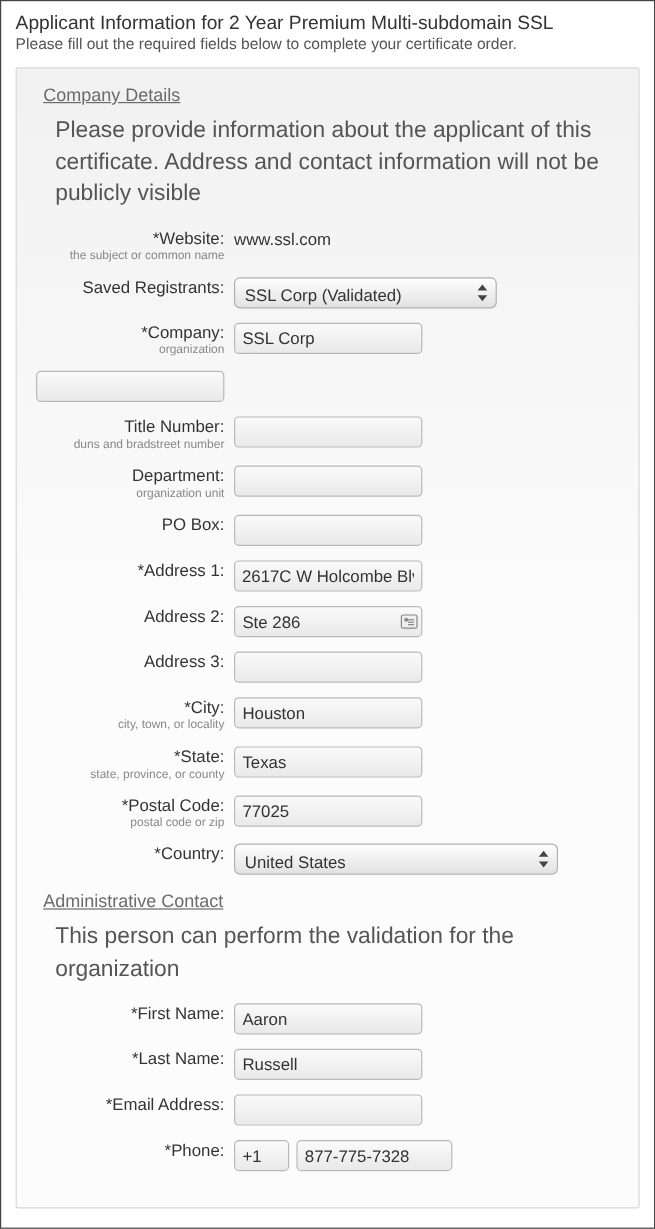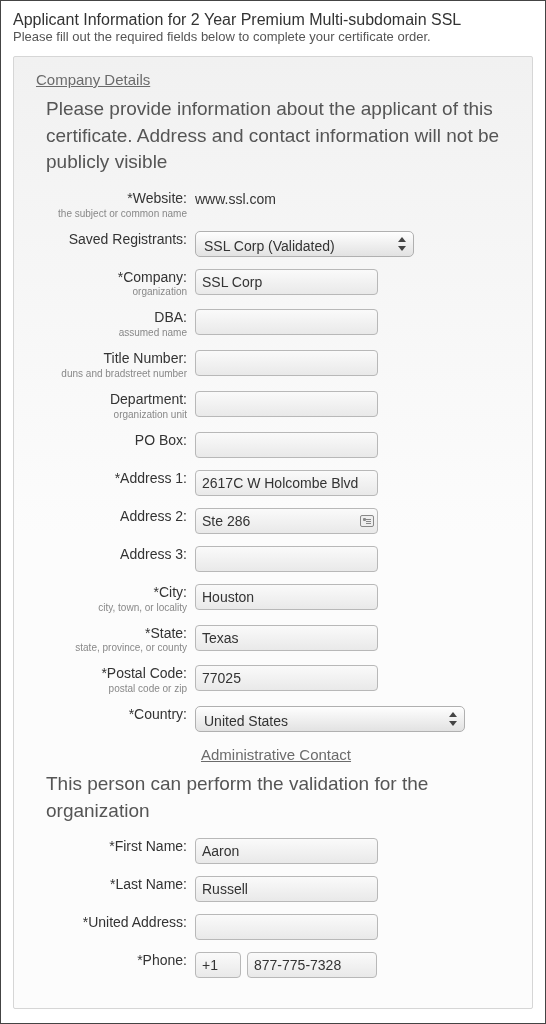--- a/index.html
+++ b/index.html
@@ -79,21 +79,21 @@
   input.text-field, .text-field {
     height: 26px;
     border: 1px solid #b8b8b8;
     border-radius: 4px;
     background: linear-gradient(#fafafa,#e9e9e9);
     font-size: 14px;
     padding: 2px 6px;
     color: #333;
     min-width: 0;
   }
-  .w-short { width: 183px; }
+  .w-short { width: 157px; }
   .w-phone { width: 130px; }
   .w-cc { width: 46px; }
   .select {
     height: 26px;
     border: 1px solid #b0b0b0;
     border-radius: 5px;
     background: linear-gradient(#fefefe,#e2e2e2);
     font-size: 14px;
     padding: 2px 22px 2px 8px;
     color: #333;
@@ -114,21 +114,21 @@
     content: "";
     position: absolute;
     left: 1px;
     border-left: 4px solid transparent;
     border-right: 4px solid transparent;
   }
   .select-carets::before { top: 0; border-bottom: 5px solid #444; }
   .select-carets::after { bottom: 0; border-top: 5px solid #444; }
   .w-select1 { width: 219px; }
   .w-select2 { width: 270px; }
-  .section-heading.second { margin-top: 14px; text-align: center; }
+  .section-heading.second { margin-top: 14px; }
   .buttons {
     display: flex;
     justify-content: center;
     gap: 54px;
     margin-top: 22px;
   }
   .btn {
     width: 110px;
     height: 34px;
     background: linear-gradient(#3a7cff,#1e50e8);
@@ -209,24 +209,20 @@
       <div class="label-col">
         <div class="label-main">*Company:</div>
         <div class="label-sub">organization</div>
       </div>
       <div class="input-col">
         <input class="text-field w-short" value="SSL Corp" style="">
       </div>
     </div>
 
     <div class="form-row">
-      <div class="label-col">
-        <div class="label-main">DBA:</div>
-        <div class="label-sub">assumed name</div>
-      </div>
       <div class="input-col">
         <input class="text-field w-short" value="" style="">
       </div>
     </div>
 
     <div class="form-row">
       <div class="label-col">
         <div class="label-main">Title Number:</div>
         <div class="label-sub">duns and bradstreet number</div>
       </div>
@@ -343,21 +339,21 @@
       <div class="label-col">
         <div class="label-main">*Last Name:</div>
       </div>
       <div class="input-col">
         <input class="text-field w-short" value="Russell" style="">
       </div>
     </div>
 
     <div class="form-row">
       <div class="label-col">
-        <div class="label-main">*United Address:</div>
+        <div class="label-main">*Email Address:</div>
       </div>
       <div class="input-col">
         <input class="text-field w-short" value="" style="">
       </div>
     </div>
 
     <div class="form-row">
       <div class="label-col">
         <div class="label-main">*Phone:</div>
       </div>

